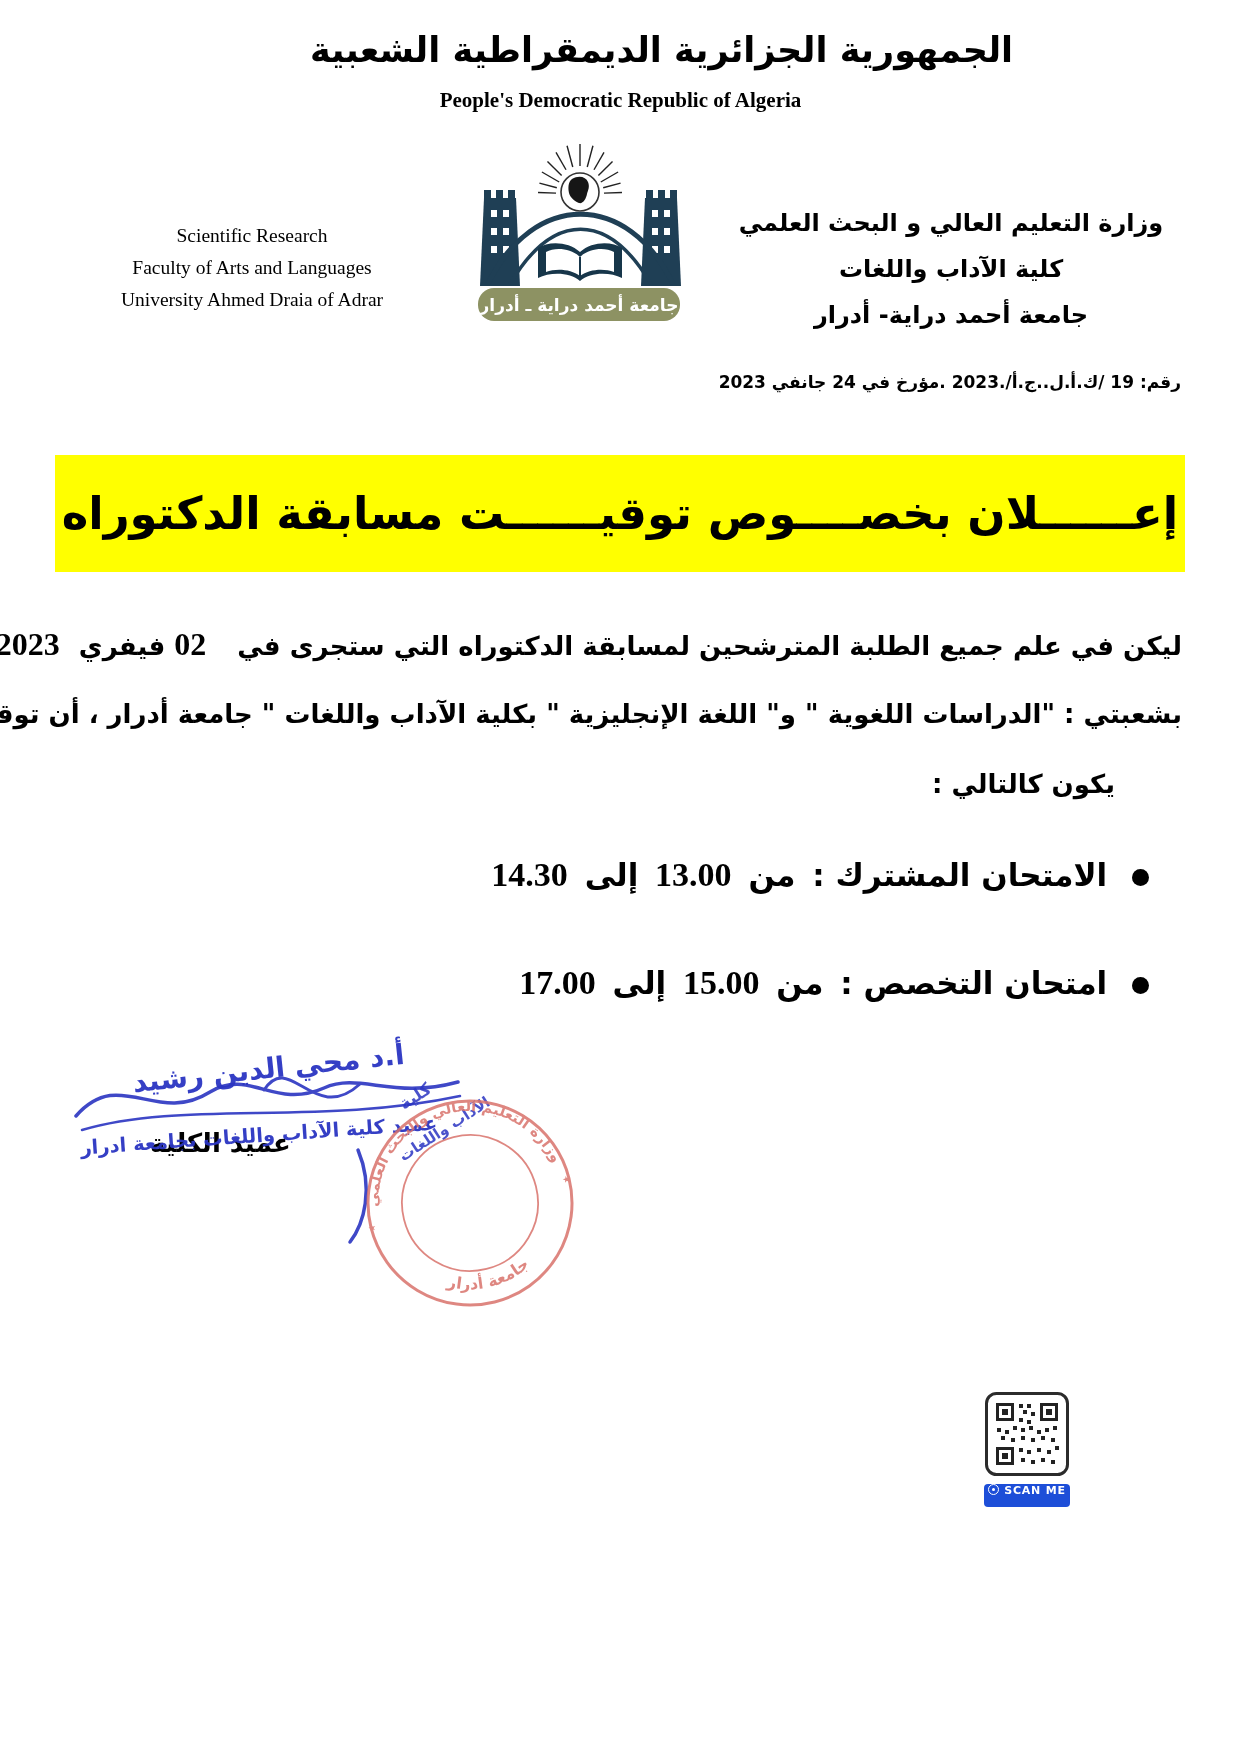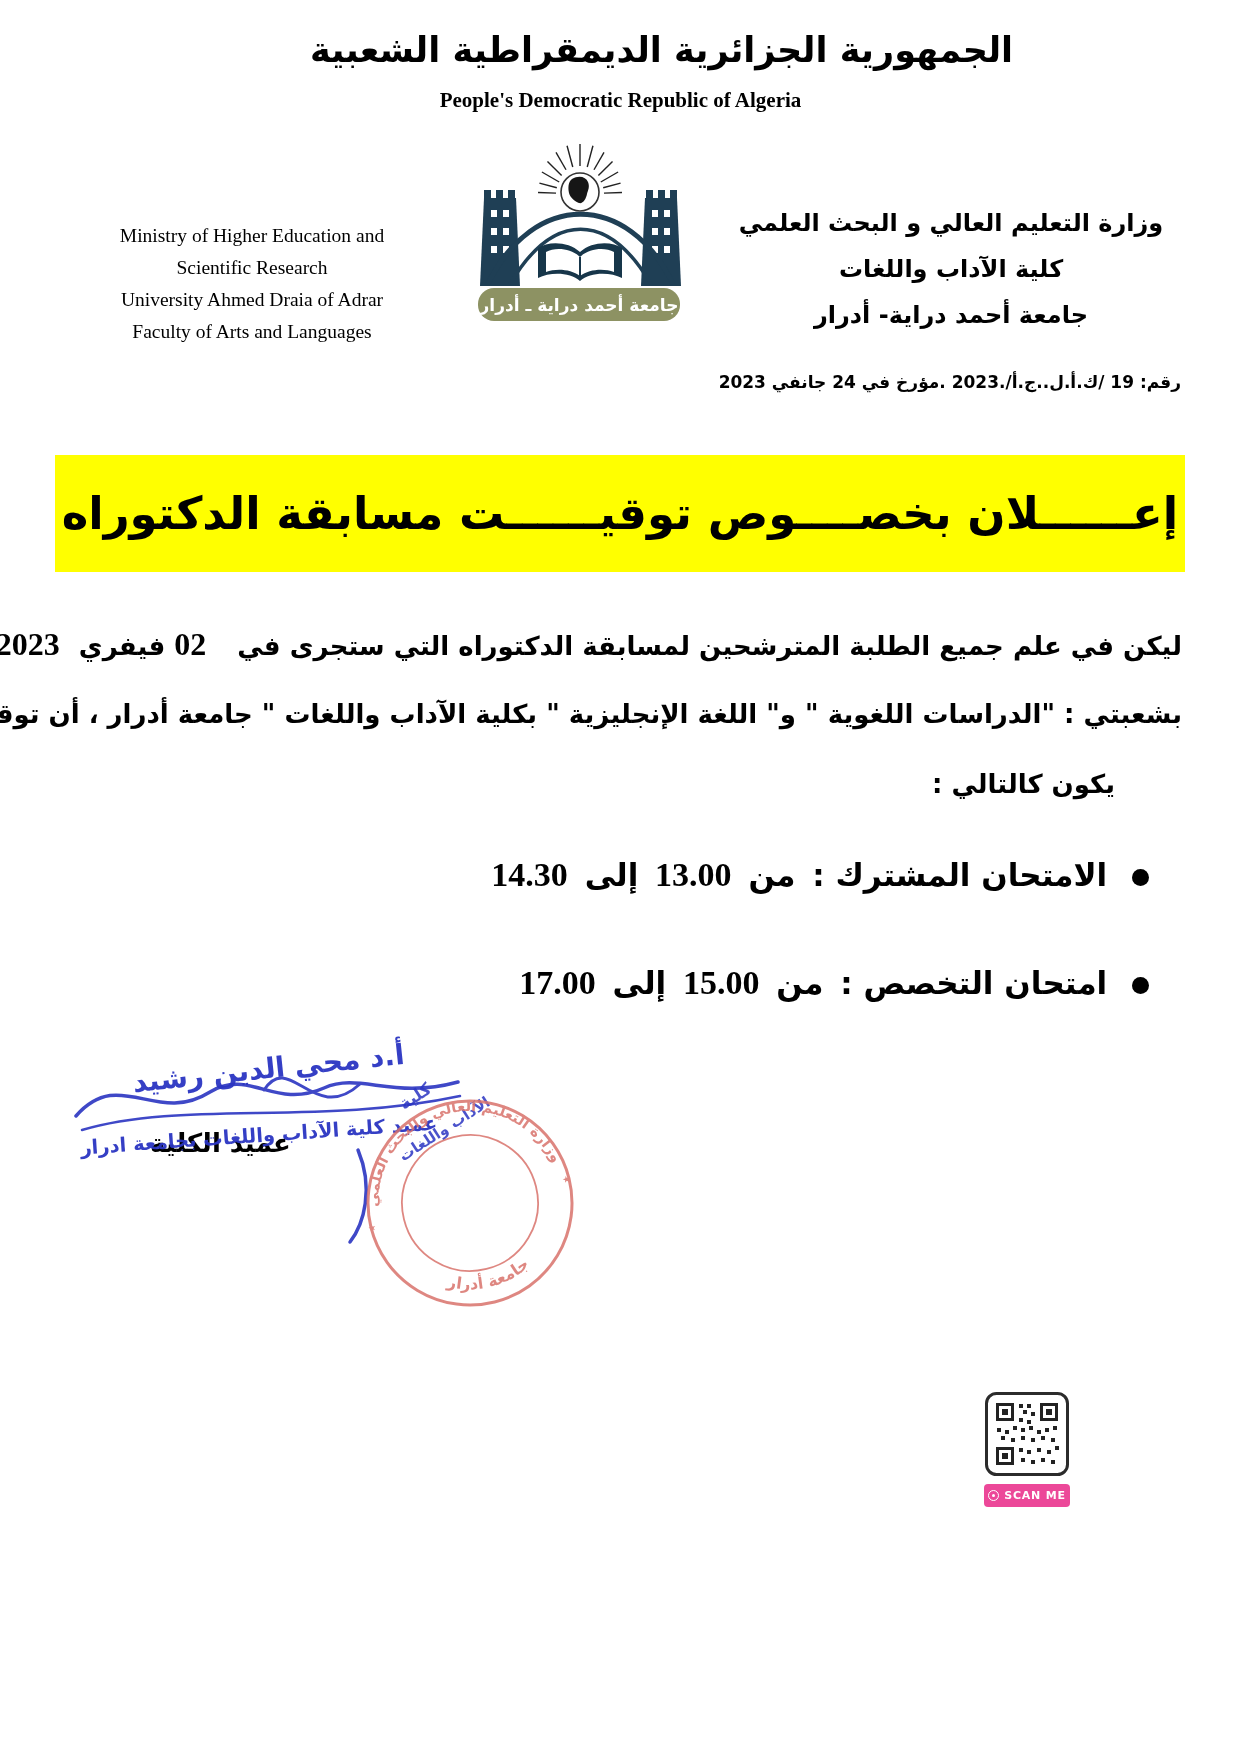--- a/index.html
+++ b/index.html
@@ -58,40 +58,39 @@
              direction:rtl;transform:rotate(-4deg);opacity:.95;}
   .blue-inner1{left:398px;top:1086px;color:#2b35c2;font-size:17px;font-weight:700;
                direction:rtl;transform:rotate(-33deg);opacity:.85;}
   .blue-inner2{left:392px;top:1120px;color:#2b35c2;font-size:15px;font-weight:700;
                direction:rtl;transform:rotate(-33deg);opacity:.85;}
   .sig-svg{left:58px;top:1028px;}
   .stamp-svg{left:345px;top:1048px;opacity:.85;}
 
   
   .qr-frame{left:985px;top:1392px;}
-  .scanme{left:984px;top:1484px;width:86px;height:23px;background:#ec4899;border-radius:4px;
-          display:flex;align-items:center;justify-content:center;gap:5px;}
+  .scanme{left:984px;top:1484px;width:86px;height:23px;background:#1d4ed8;border-radius:4px;
+          display:flex;align-items:flex-start;justify-content:center;gap:5px;}
   .scanme-label{color:#fff;font-size:11px;font-weight:700;letter-spacing:.8px;
                 font-family:"DejaVu Sans",sans-serif;}
   .scanme-cam{width:9px;height:9px;border:1.5px solid #fff;border-radius:50%;
               position:relative;flex:0 0 auto;}
   .scanme-cam::after{content:"";position:absolute;left:2.5px;top:2.5px;width:3px;height:3px;
               background:#fff;border-radius:50%;}
 </style>
 </head>
 <body>
 
 <div class="abs country-ar">الجمهورية الجزائرية الديمقراطية الشعبية</div>
 <div class="abs country-en">People's Democratic Republic of Algeria</div>
 
 <div class="abs left-block">
-  <div>Ministry of Higher Education and</div>
   <div>Scientific Research</div>
+  <div>Faculty of Arts and Languages</div>
   <div>University Ahmed Draia of Adrar</div>
-  <div>Faculty of Arts and Languages</div>
 </div>
 
 <div class="abs logo-box">
   <svg width="245" height="198" viewBox="0 0 245 198">
 
     <g stroke="#222" stroke-width="1.4">
       <line x1="122" y1="8" x2="122" y2="30"></line>
       <line x1="122" y1="8" x2="122" y2="30" transform="rotate(-15 122 58)"></line>
       <line x1="122" y1="8" x2="122" y2="30" transform="rotate(15 122 58)"></line>
       <line x1="122" y1="10" x2="122" y2="30" transform="rotate(-30 122 58)"></line>

